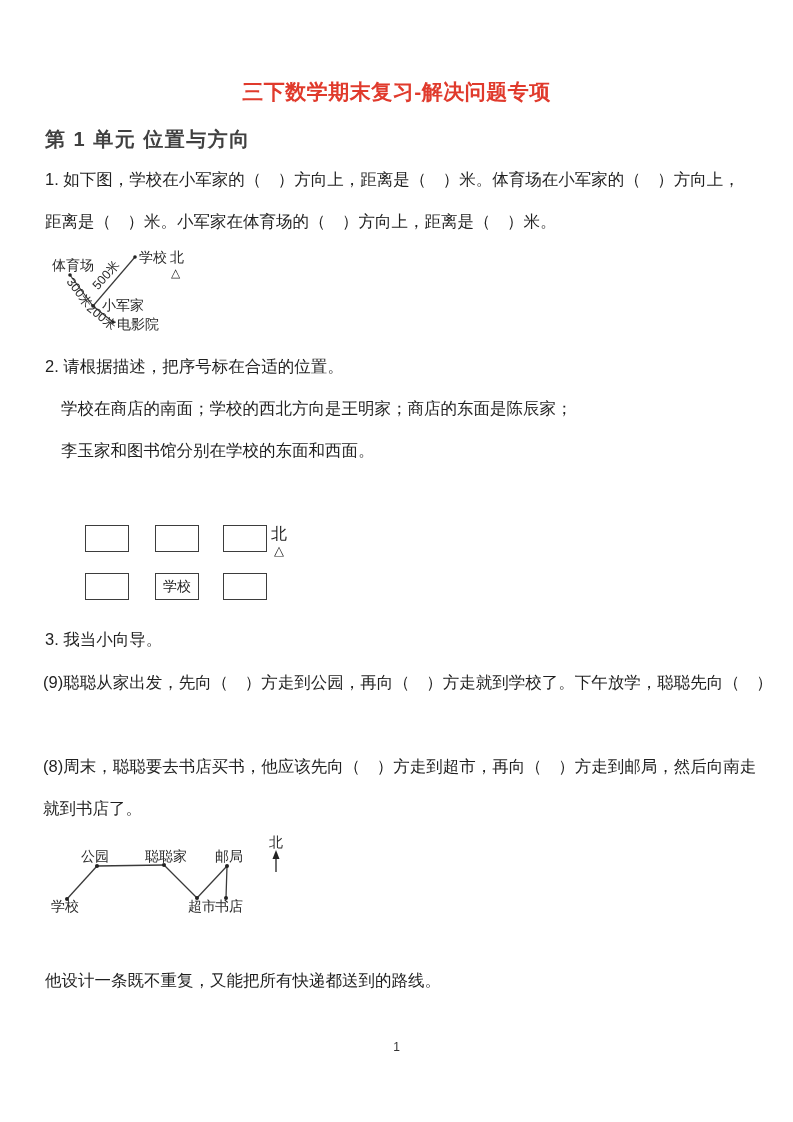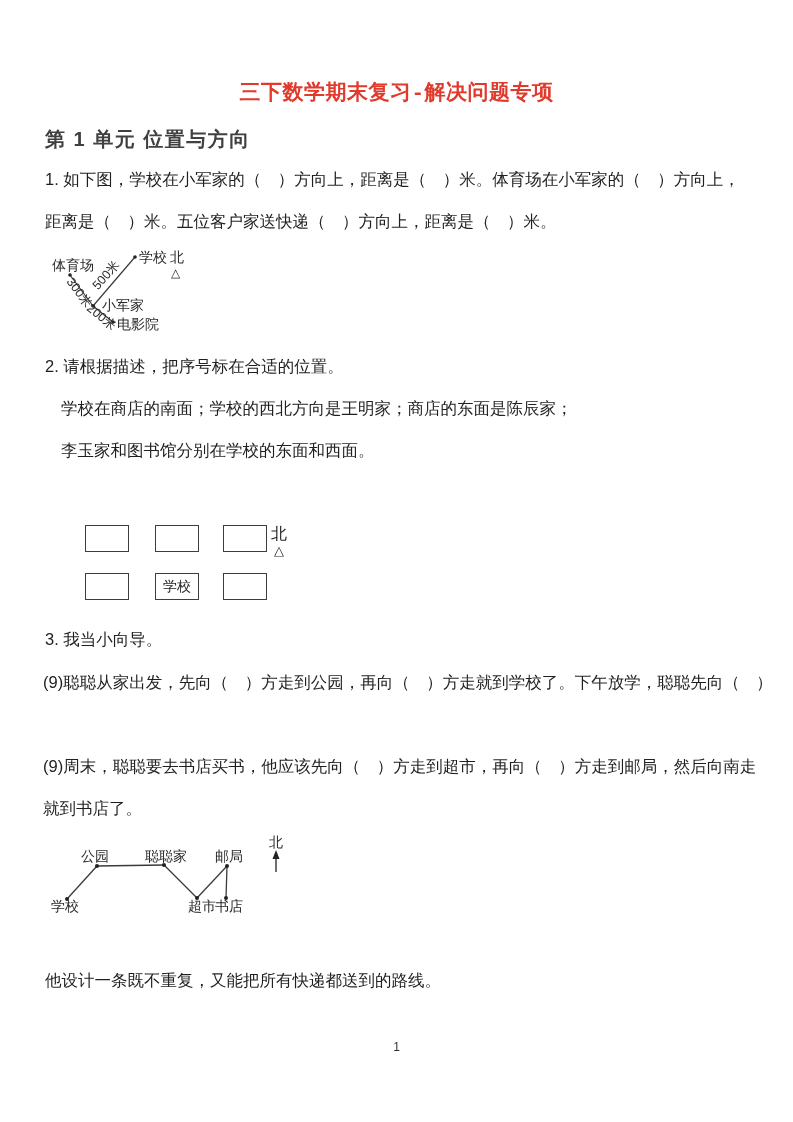--- a/index.html
+++ b/index.html
@@ -10,21 +10,20 @@
     position:relative;
     overflow:hidden;
     color:#1f1f1f;
   }
   .page{position:absolute;inset:0;background:#fff;}
   .doc-title{
     position:absolute;top:78px;left:0;width:793px;
     text-align:center;
     font-size:21px;font-weight:bold;color:#e03a2c;
     letter-spacing:0.5px;
-    font-family:Liberation Mono, monospace;
   }
   .section-head{
     position:absolute;top:126px;left:45px;
     font-size:20px;font-weight:bold;color:#404040;
     letter-spacing:1.5px;
   }
   .line{
     position:absolute;left:45px;
     font-size:16.5px;color:#1f1f1f;
     white-space:nowrap;line-height:1;text-align:center;
@@ -56,21 +55,21 @@
 </style>
 </head>
 <body>
 
 <div class="page">
 
   <div class="doc-title">三下数学期末复习-解决问题专项</div>
   <div class="section-head">第 1 单元 位置与方向</div>
 
   <div class="line" style="top:171px">1. 如下图，学校在小军家的（　）方向上，距离是（　）米。体育场在小军家的（　）方向上，</div>
-  <div class="line" style="top:213px">距离是（　）米。五位客户家送快递（　）方向上，距离是（　）米。</div>
+  <div class="line" style="top:213px">距离是（　）米。小军家在体育场的（　）方向上，距离是（　）米。</div>
 
   <svg style="top:246px;left:50px" width="220" height="95" viewBox="0 0 220 95">
     <line x1="20" y1="29" x2="43" y2="60" stroke="#3a3a3a" stroke-width="1.2"></line>
     <line x1="43" y1="60" x2="85" y2="11" stroke="#3a3a3a" stroke-width="1.2"></line>
     <line x1="43" y1="60" x2="63" y2="76" stroke="#3a3a3a" stroke-width="1.2"></line>
     <circle cx="20" cy="29" r="1.8" fill="#222"></circle>
     <circle cx="43" cy="60" r="1.8" fill="#222"></circle>
     <circle cx="85" cy="11" r="1.8" fill="#222"></circle>
     <circle cx="63" cy="76" r="1.8" fill="#222"></circle>
     <text class="svglabel" x="2" y="24">体育场</text>
@@ -94,21 +93,21 @@
     <div class="abox" style="left:223px;top:2px"></div>
     <div class="north-label" style="left:271px;top:3px">北</div>
     <div class="north-tri" style="left:274px;top:21px">△</div>
     <div class="abox" style="left:85px;top:50px"></div>
     <div class="abox" style="left:155px;top:50px">学校</div>
     <div class="abox" style="left:223px;top:50px"></div>
   </div>
 
   <div class="line" style="top:631px">3. 我当小向导。</div>
   <div class="line subq" style="top:674px">(9)聪聪从家出发，先向（　）方走到公园，再向（　）方走就到学校了。下午放学，聪聪先向（　）</div>
-  <div class="line subq" style="top:758px">(9)周末，聪聪要去书店买书，他应该先向（　）方走到超市，再向（　）方走到邮局，然后向南走</div>
+  <div class="line subq" style="top:758px">(8)周末，聪聪要去书店买书，他应该先向（　）方走到超市，再向（　）方走到邮局，然后向南走</div>
   <div class="line subq" style="top:800px">就到书店了。</div>
 
   <svg style="top:833px;left:45px" width="250" height="88" viewBox="0 0 250 88">
     <line x1="22" y1="66" x2="52" y2="33" stroke="#3a3a3a" stroke-width="1.3"></line>
     <line x1="52" y1="33" x2="119" y2="32" stroke="#3a3a3a" stroke-width="1.3"></line>
     <line x1="119" y1="32" x2="152" y2="65" stroke="#3a3a3a" stroke-width="1.3"></line>
     <line x1="152" y1="65" x2="182" y2="33" stroke="#3a3a3a" stroke-width="1.3"></line>
     <line x1="182" y1="33" x2="181" y2="65" stroke="#3a3a3a" stroke-width="1.3"></line>
     <circle cx="22" cy="66" r="2" fill="#222"></circle>
     <circle cx="52" cy="33" r="2" fill="#222"></circle>

